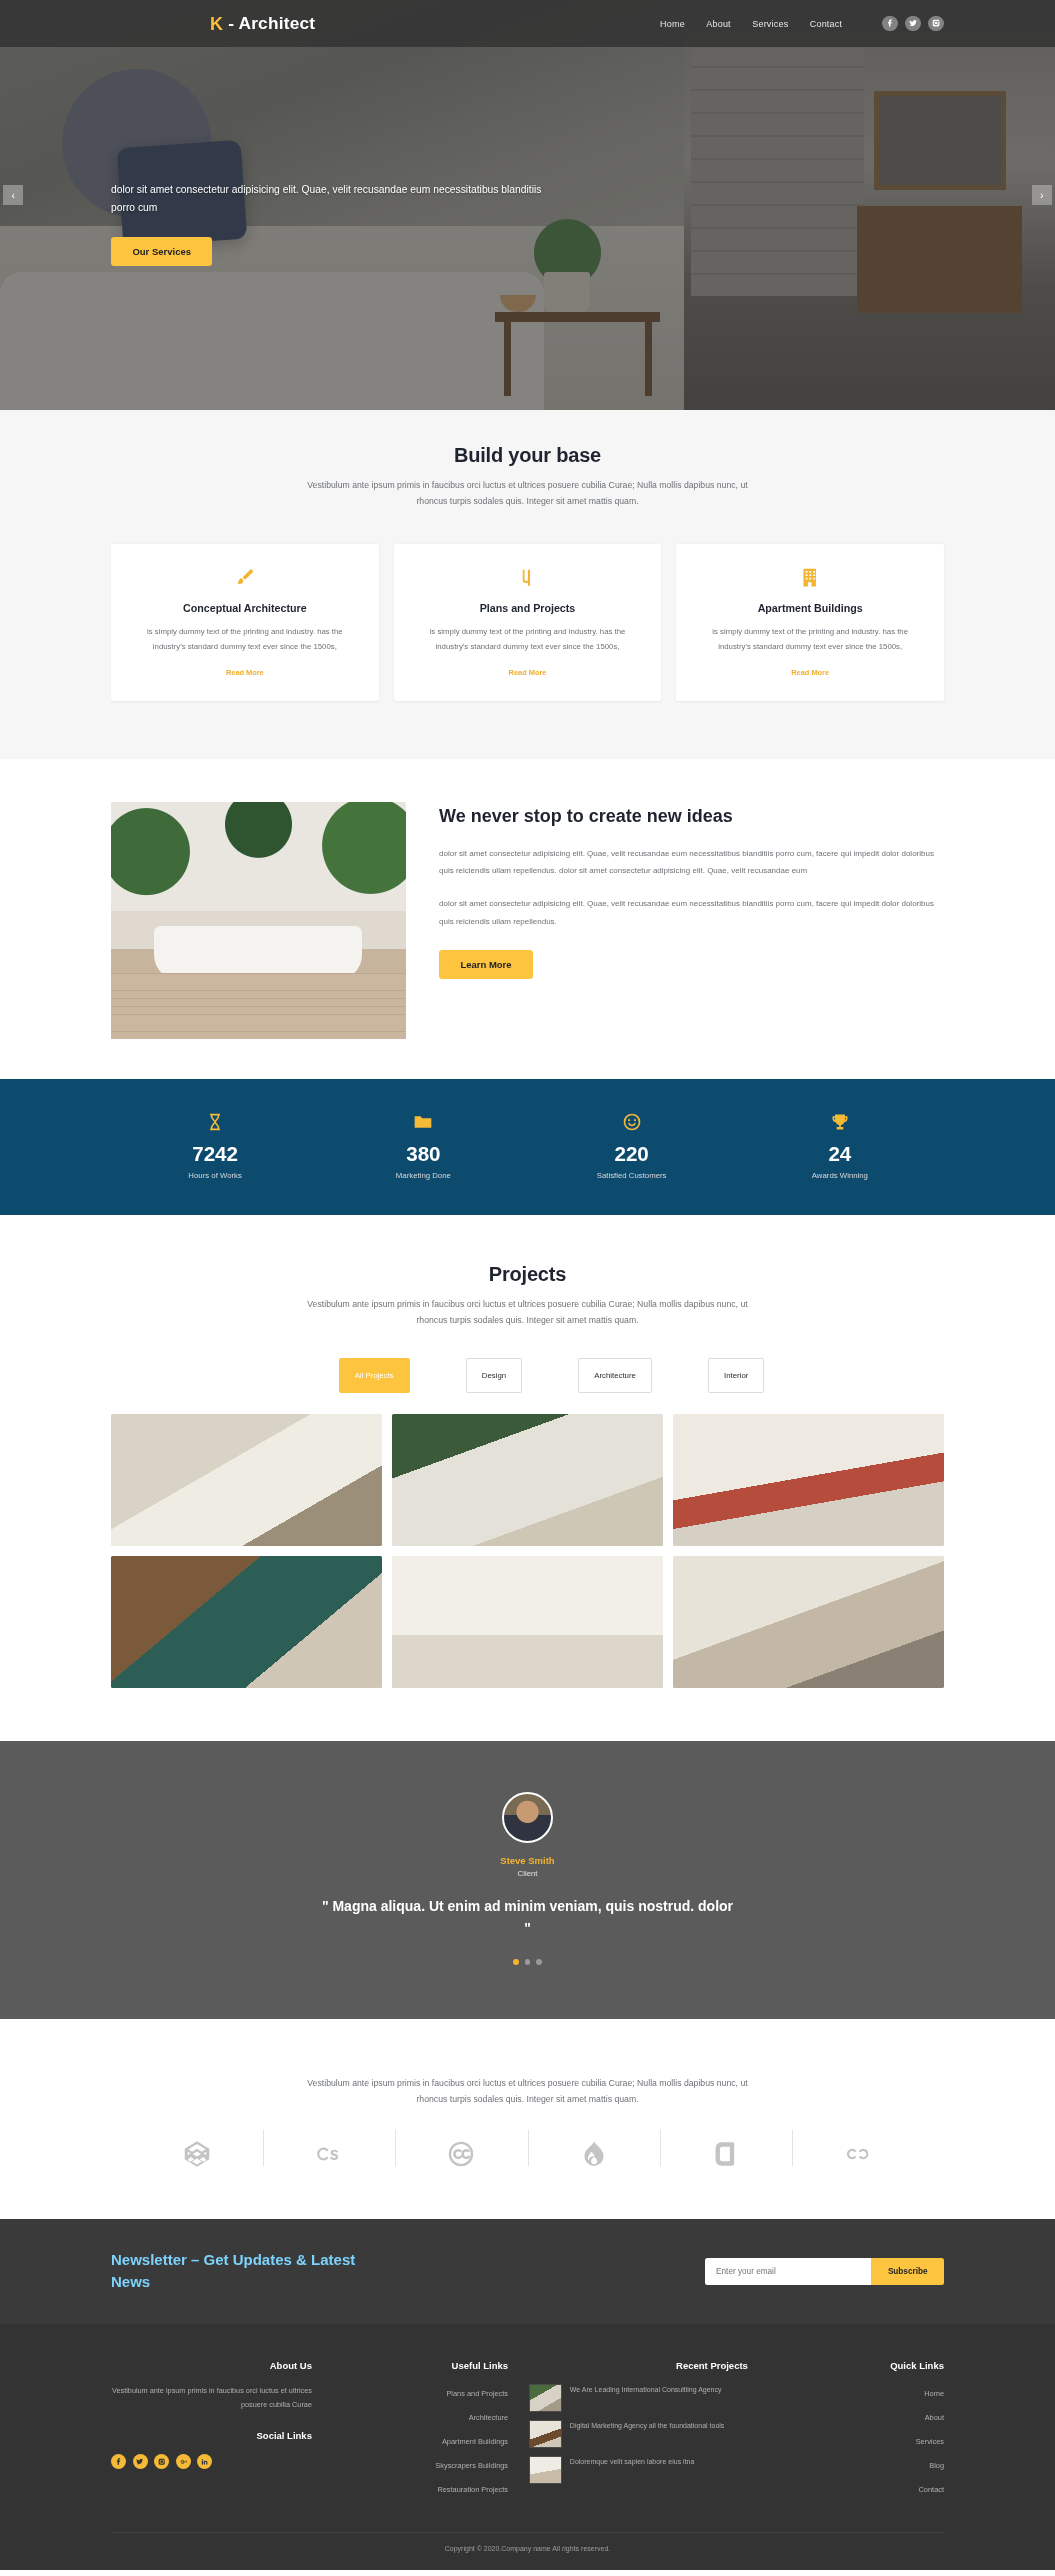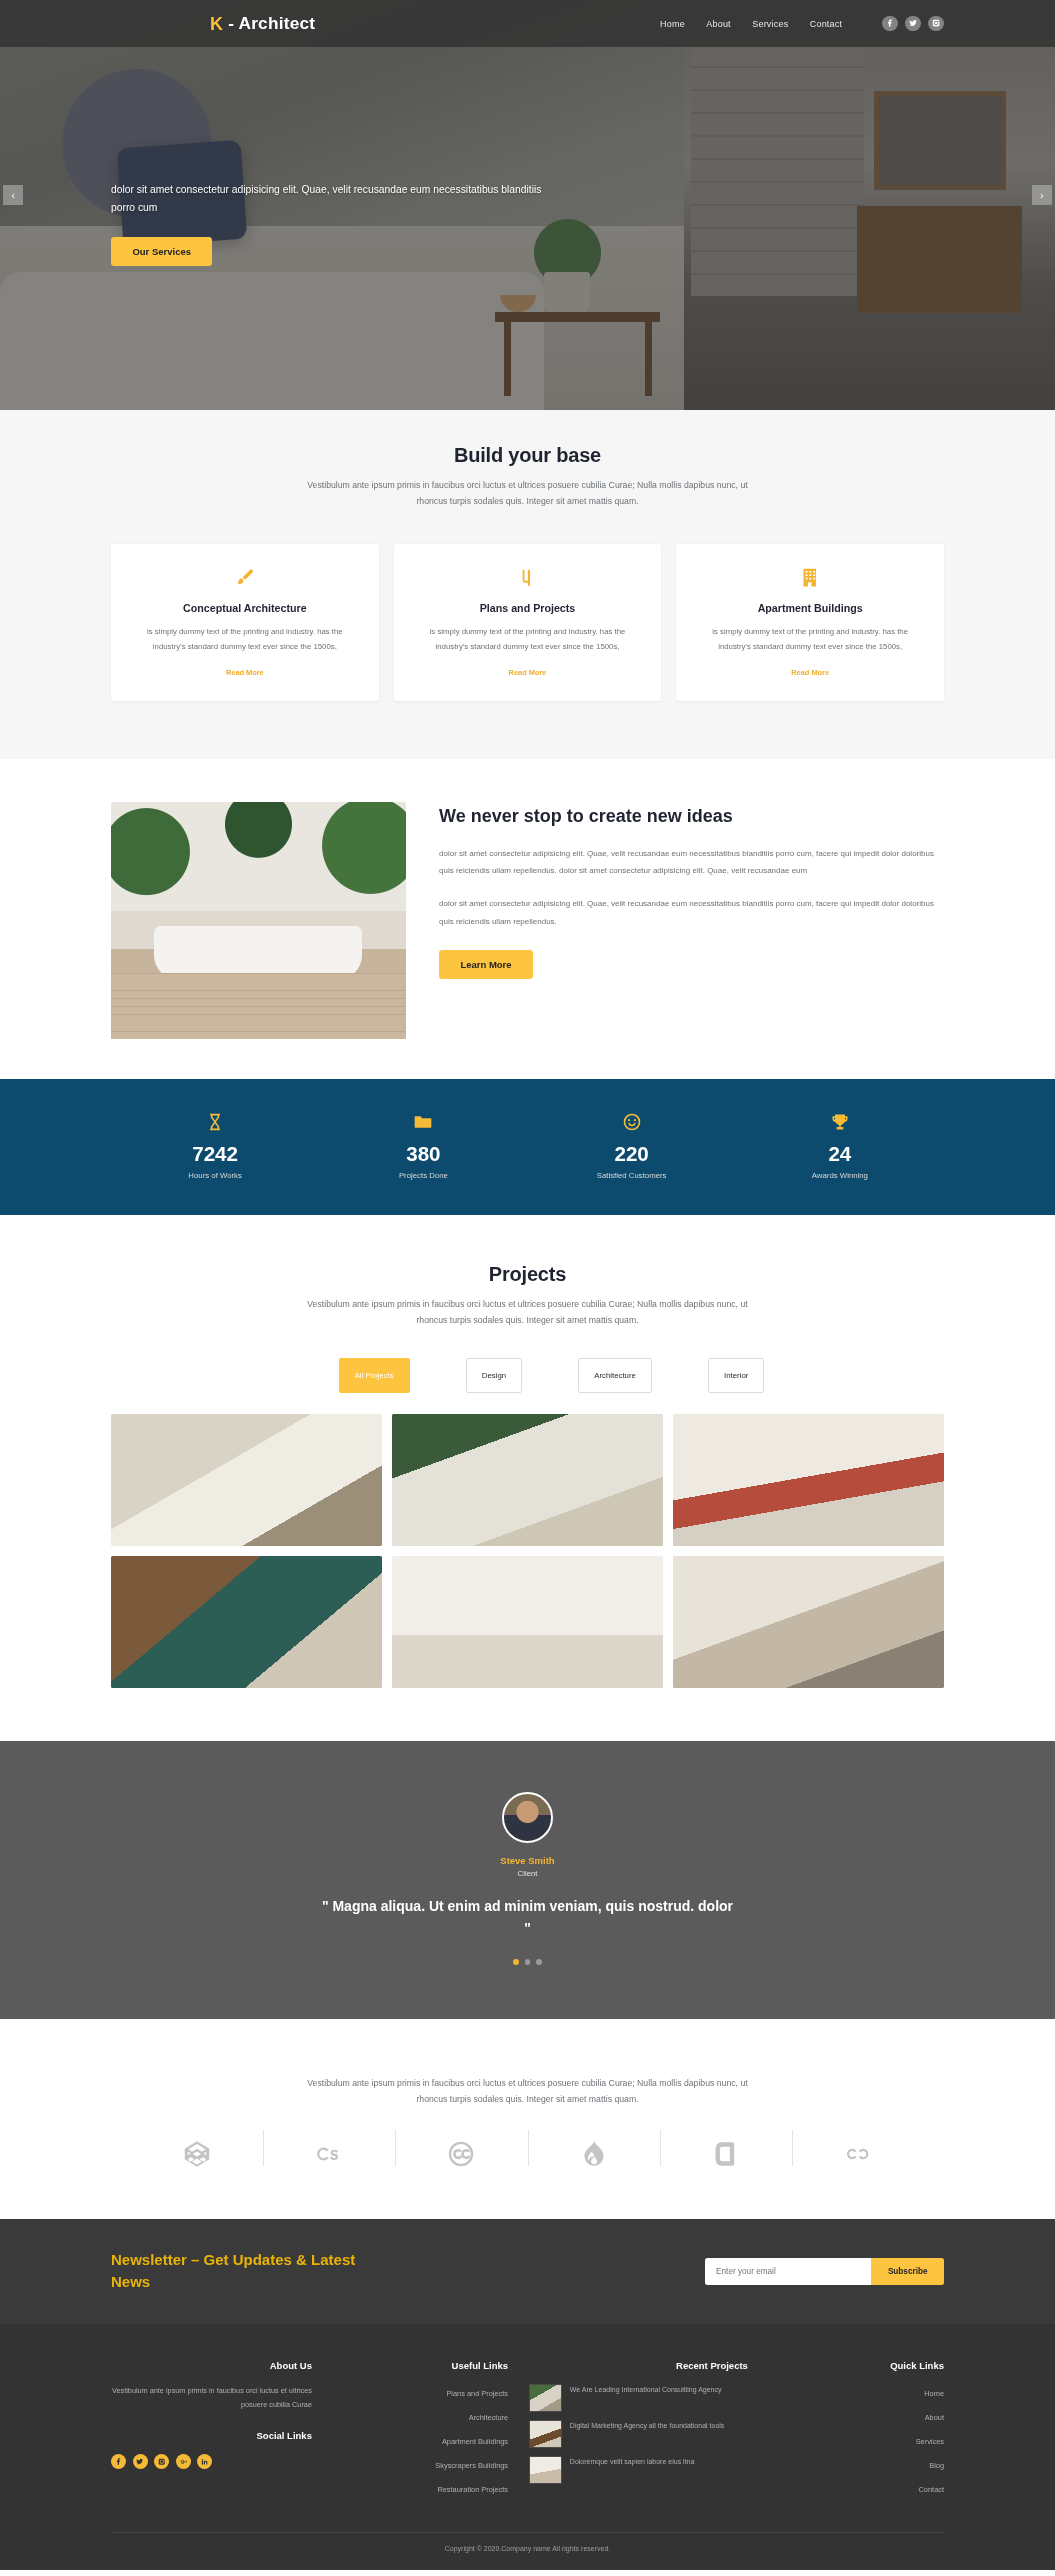--- a/index.html
+++ b/index.html
@@ -239,21 +239,21 @@
   }
   .plogo { flex:1; display:flex; justify-content:center; align-items:center; position:relative; }
   .plogo + .plogo::before {
     content:""; position:absolute; left:0; top:-10px; width:0.8px; height:36px; background:#e4e4e4;
   }
   .plogo svg { height: 28px; fill:#c4c4c4; }
 
   
   .news { background:#3a3a3a; padding: 30px 0 31px; }
   .news-inner { display:flex; align-items:center; justify-content:space-between; }
-  .news h3 { color:#eab308; font-size: 15px; line-height:1.45; max-width: 272px; }
+  .news h3 { color:#7dd3fc; font-size: 15px; line-height:1.45; max-width: 272px; }
   .news-form { display:flex; }
   .news-form input {
     width: 166px; border:none; padding: 9px 10.7px; font-size: 8.2px;
     font-family:"Liberation Sans",sans-serif; color:#333;
     border-radius: 2.5px 0 0 2.5px; outline:none;margin-left:16px;
   }
   .news-form button {
     background:#fcc43f; border:none; color:#232323;
     font-size: 8.2px; font-weight:bold; padding: 0 16.5px;
     border-radius: 0 2.5px 2.5px 0; cursor:pointer;
@@ -421,21 +421,21 @@
       <div class="stat-num">7242</div>
       <div class="stat-label">Hours of Works</div>
     </div>
     <div class="stat">
       <div class="stat-icon">
         <svg viewBox="0 0 24 24">
             <path d="M2 5h7l2 2.5h11V19H2V5z"></path>
           </svg>
       </div>
       <div class="stat-num">380</div>
-      <div class="stat-label">Projects Done</div>
+      <div class="stat-label">Marketing Done</div>
     </div>
     <div class="stat">
       <div class="stat-icon">
         <svg viewBox="0 0 24 24">
             <path d="M12 2a10 10 0 1 0 0 20 10 10 0 0 0 0-20zm0 2a8 8 0 1 1 0 16 8 8 0 0 1 0-16zM8.5 8.5a1.3 1.3 0 1 0 0 2.6 1.3 1.3 0 0 0 0-2.6zm7 0a1.3 1.3 0 1 0 0 2.6 1.3 1.3 0 0 0 0-2.6zM7.2 13.8A5.3 5.3 0 0 0 12 17a5.3 5.3 0 0 0 4.8-3.2l-1.6-.8A3.6 3.6 0 0 1 12 15.2a3.6 3.6 0 0 1-3.2-2.2z"></path>
           </svg>
       </div>
       <div class="stat-num">220</div>
       <div class="stat-label">Satisfied Customers</div>
     </div>

